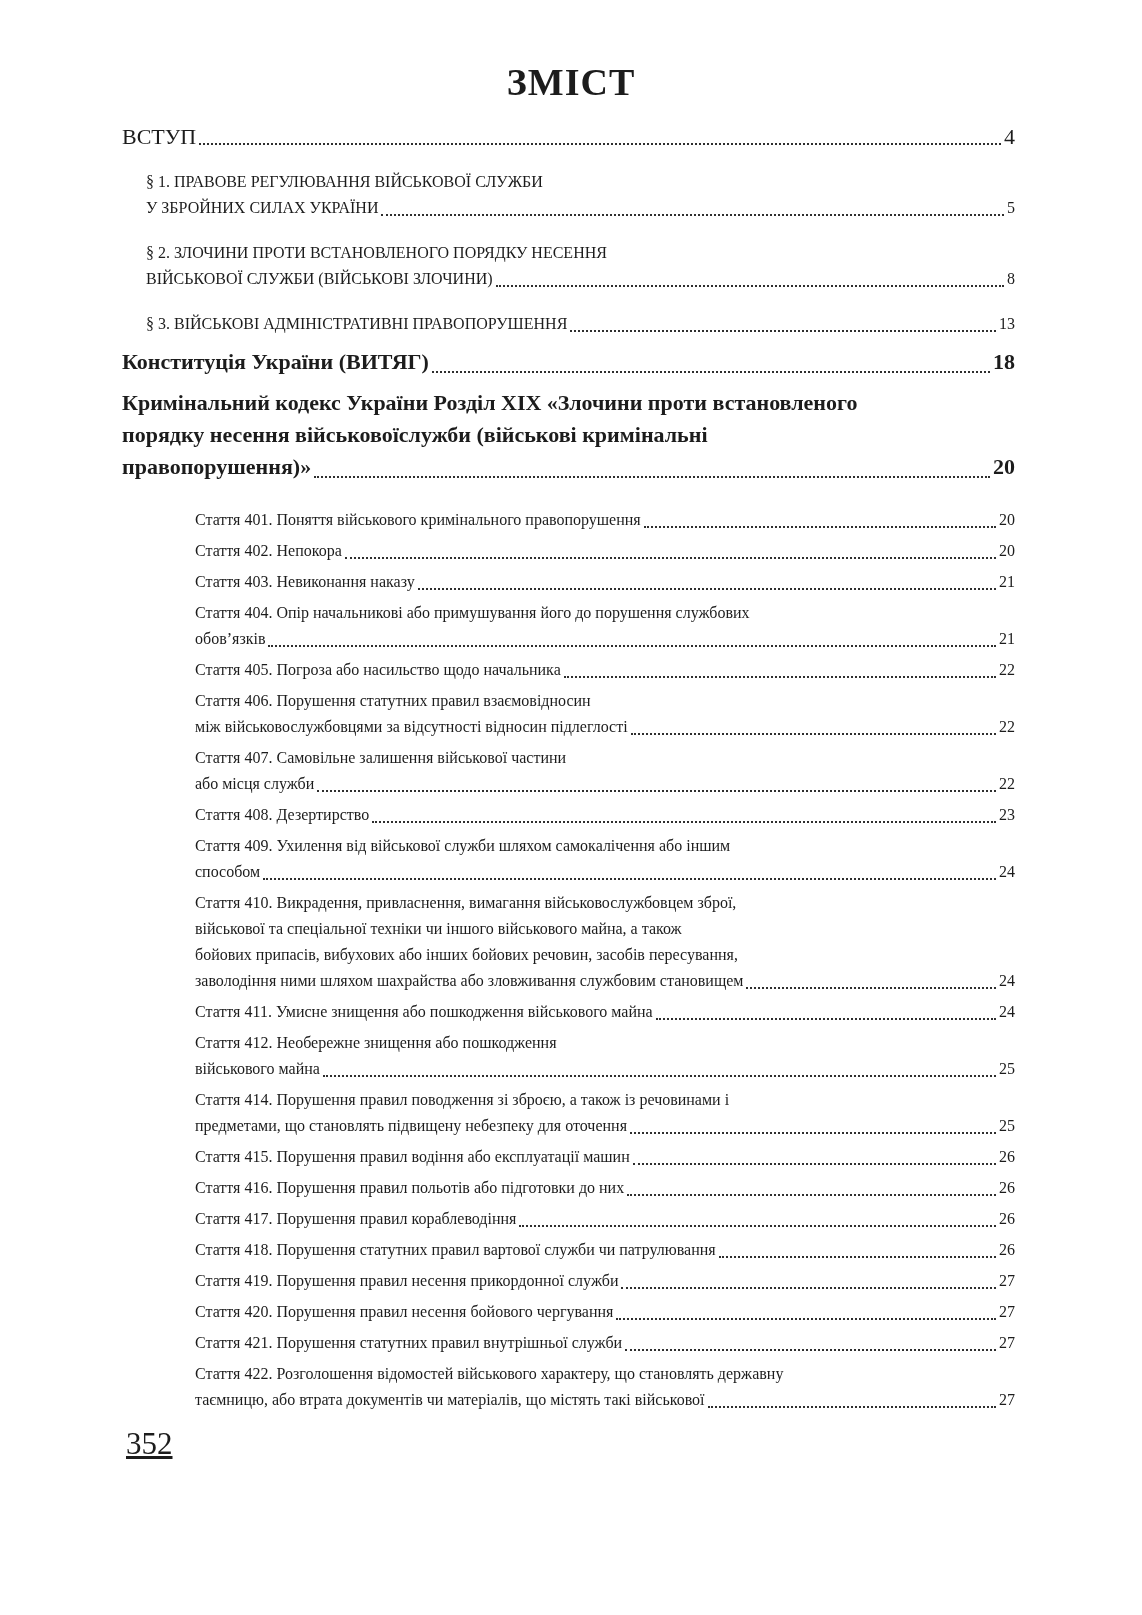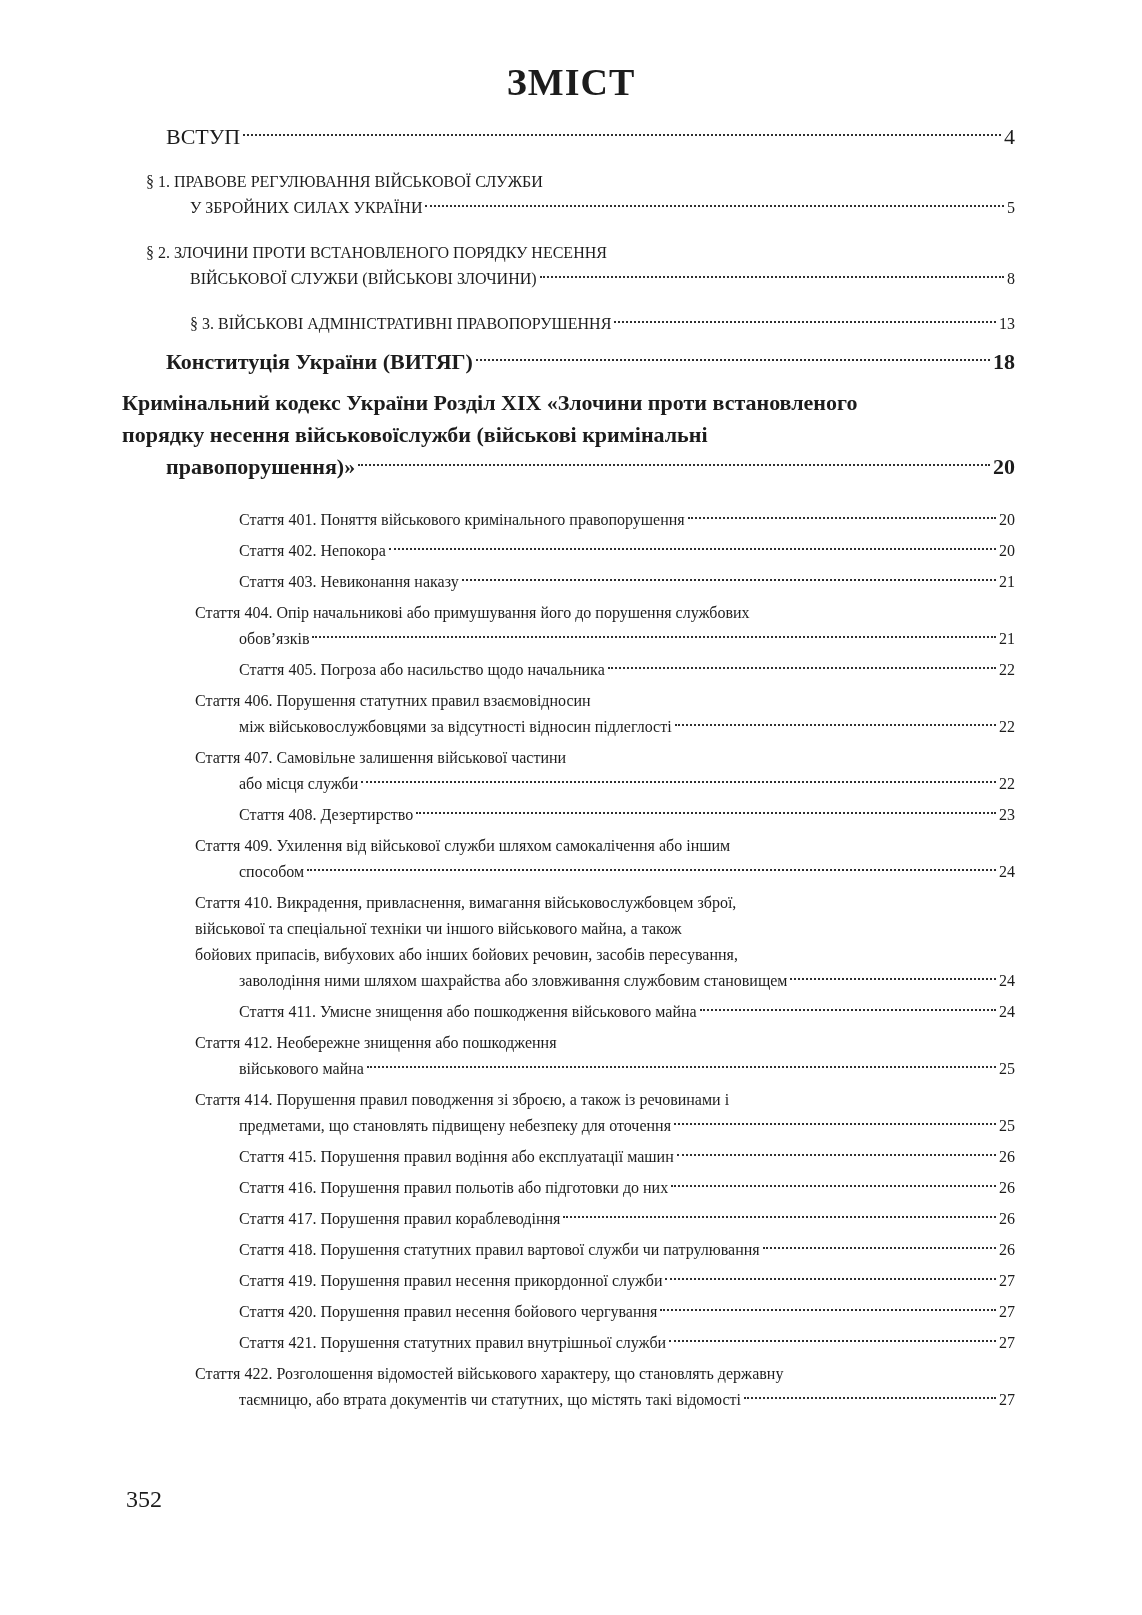--- a/index.html
+++ b/index.html
@@ -23,22 +23,21 @@
   .toc {
     margin: 20px 127px 0 122px; 
   }
   .entry { }
   .entry .line {
     line-height: 26px;
     white-space: nowrap;
   }
   .entry .line.last {
     display: flex;
-    align-items: center;
-    margin-left: 44px;
+    align-items: flex-end;
   }
   .entry .line.last .txt { flex: 0 0 auto; }
   .dots {
     flex: 1 1 auto;
     min-width: 10px;
     border-bottom: 2px dotted #2e2e2e;
     margin: 0 3px 5px 3px;
   }
   .pg { flex: 0 0 auto; }
 
@@ -50,22 +49,23 @@
   .chapter-bold { font-size: 22px; font-weight: bold; margin-top: 9px; }
   .chapter-bold .line { line-height: 32px; }
   .article { font-size: 16px; padding-left: 73px; margin-top: 5px; }
 
   
   .toc .entry:nth-child(7) { margin-top: 24px; }
 
   .footer-page {
     position: absolute;
     left: 126px;
-    top: 1486px;
-    font-size: 24px;
+    top: 1426px;
+    font-size: 31px;
+    text-decoration: underline;
   }
 </style>
 </head>
 <body>
 
 <div class="page-title">ЗМІСТ</div>
 
 <div class="toc" id="toc-list">
     <div class="entry top-caps">
       <div class="line last">
@@ -258,20 +258,20 @@
     <div class="entry article">
       <div class="line last">
         <span class="txt">Стаття 421. Порушення статутних правил внутрішньої служби</span>
         <span class="dots"></span>
         <span class="pg">27</span>
       </div>
     </div>
     <div class="entry article">
       <div class="line"><span class="txt">Стаття 422. Розголошення відомостей військового характеру, що становлять державну</span></div>
       <div class="line last">
-        <span class="txt">таємницю, або втрата документів чи статутних, що містять такі відомості</span>
+        <span class="txt">таємницю, або втрата документів чи матеріалів, що містять такі військової</span>
         <span class="dots"></span>
         <span class="pg">27</span>
       </div>
     </div>
   </div>
 
 <div class="footer-page">352</div>
 
 </body></html>

